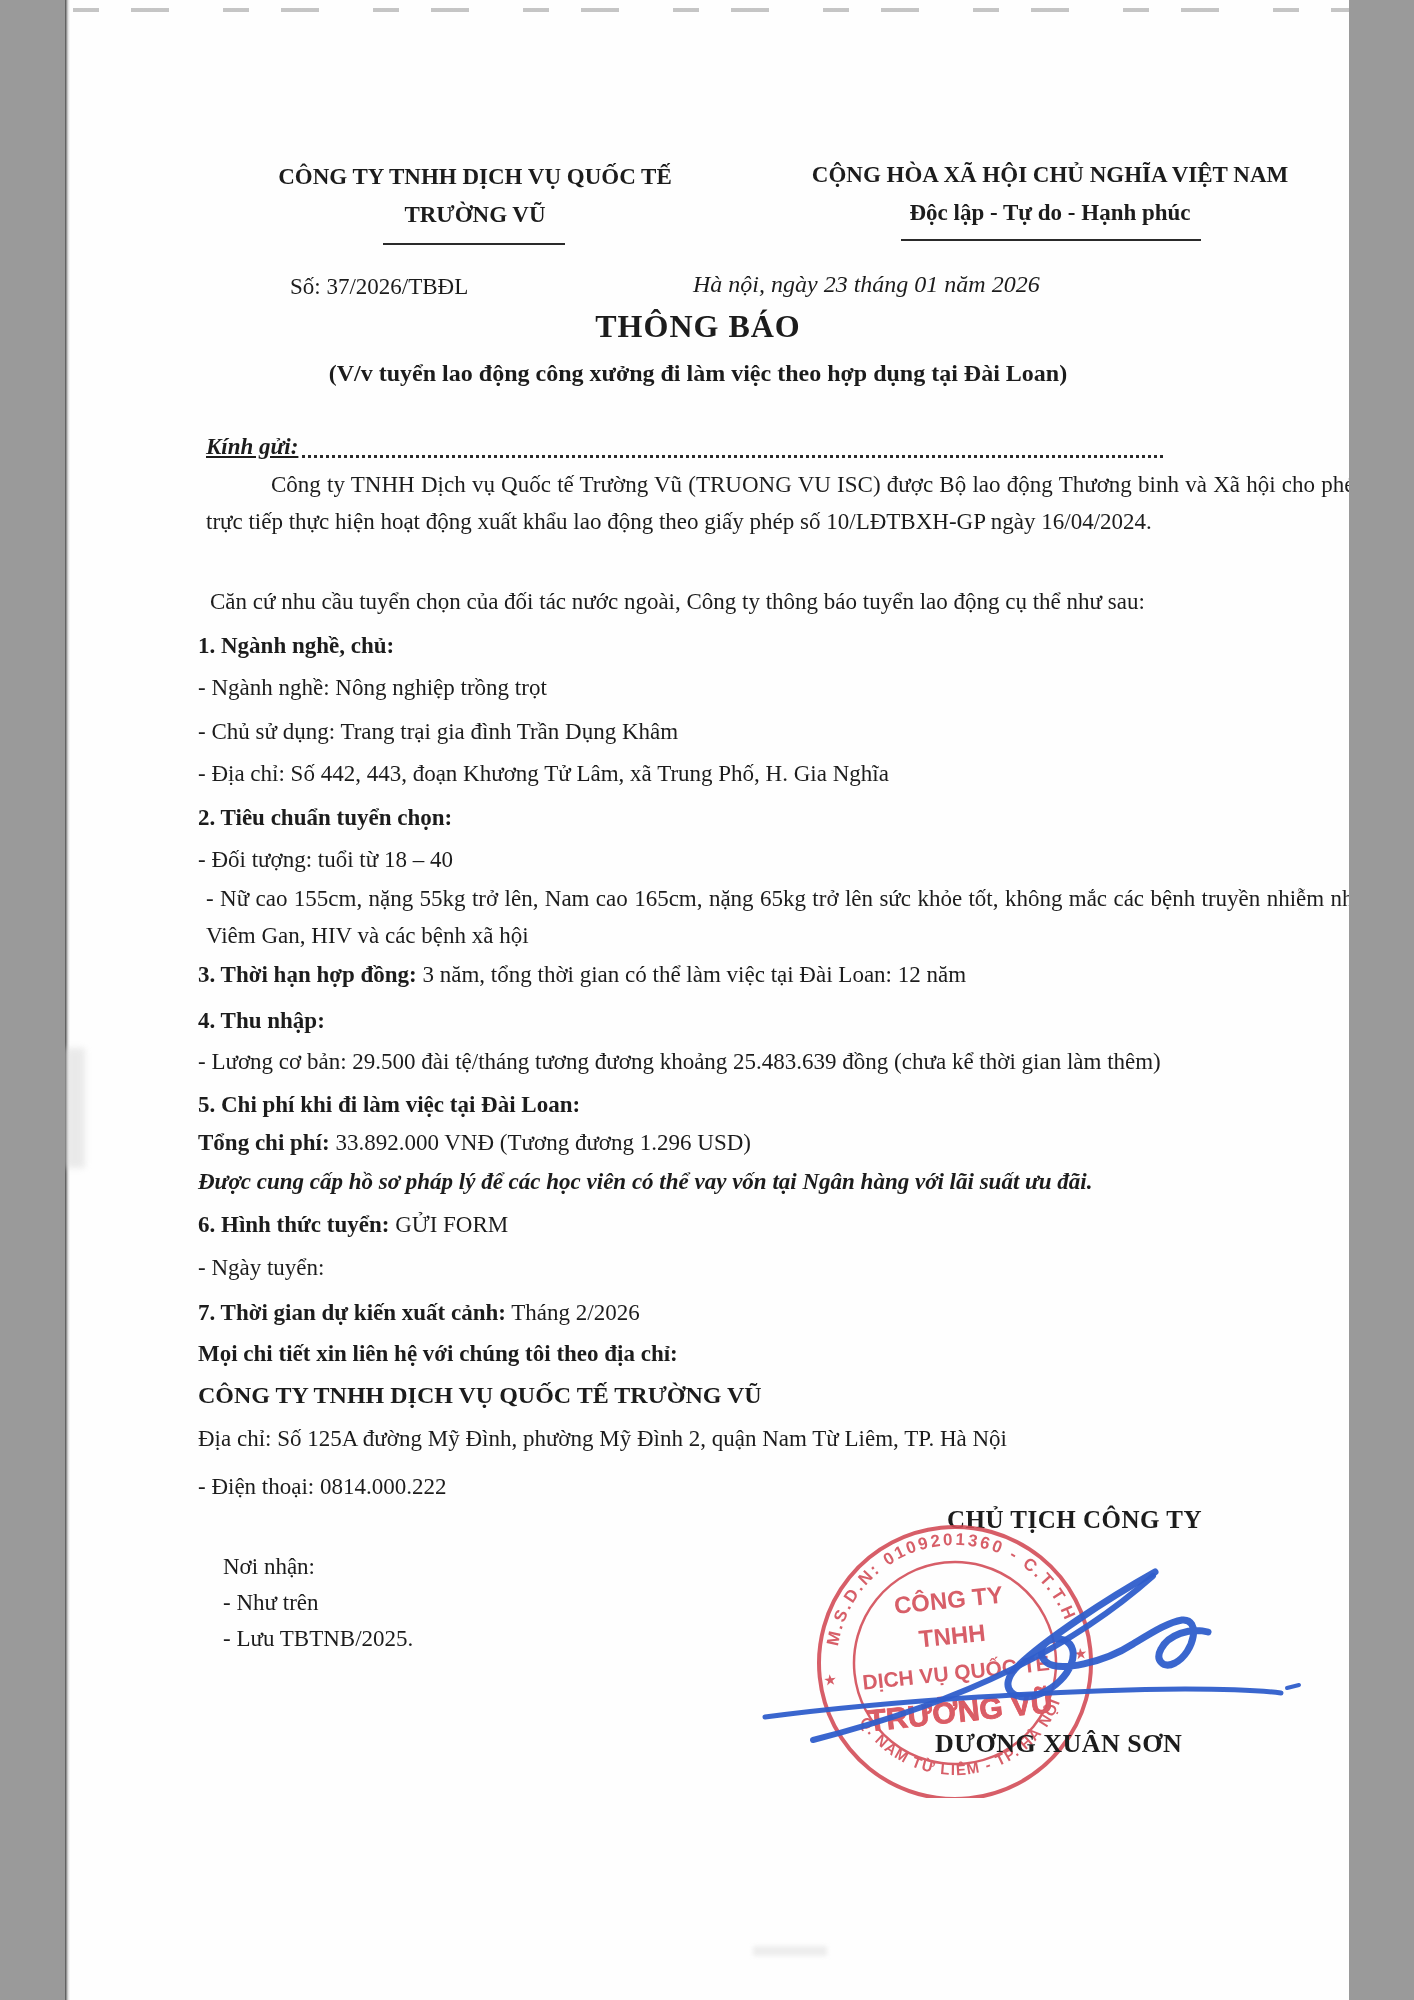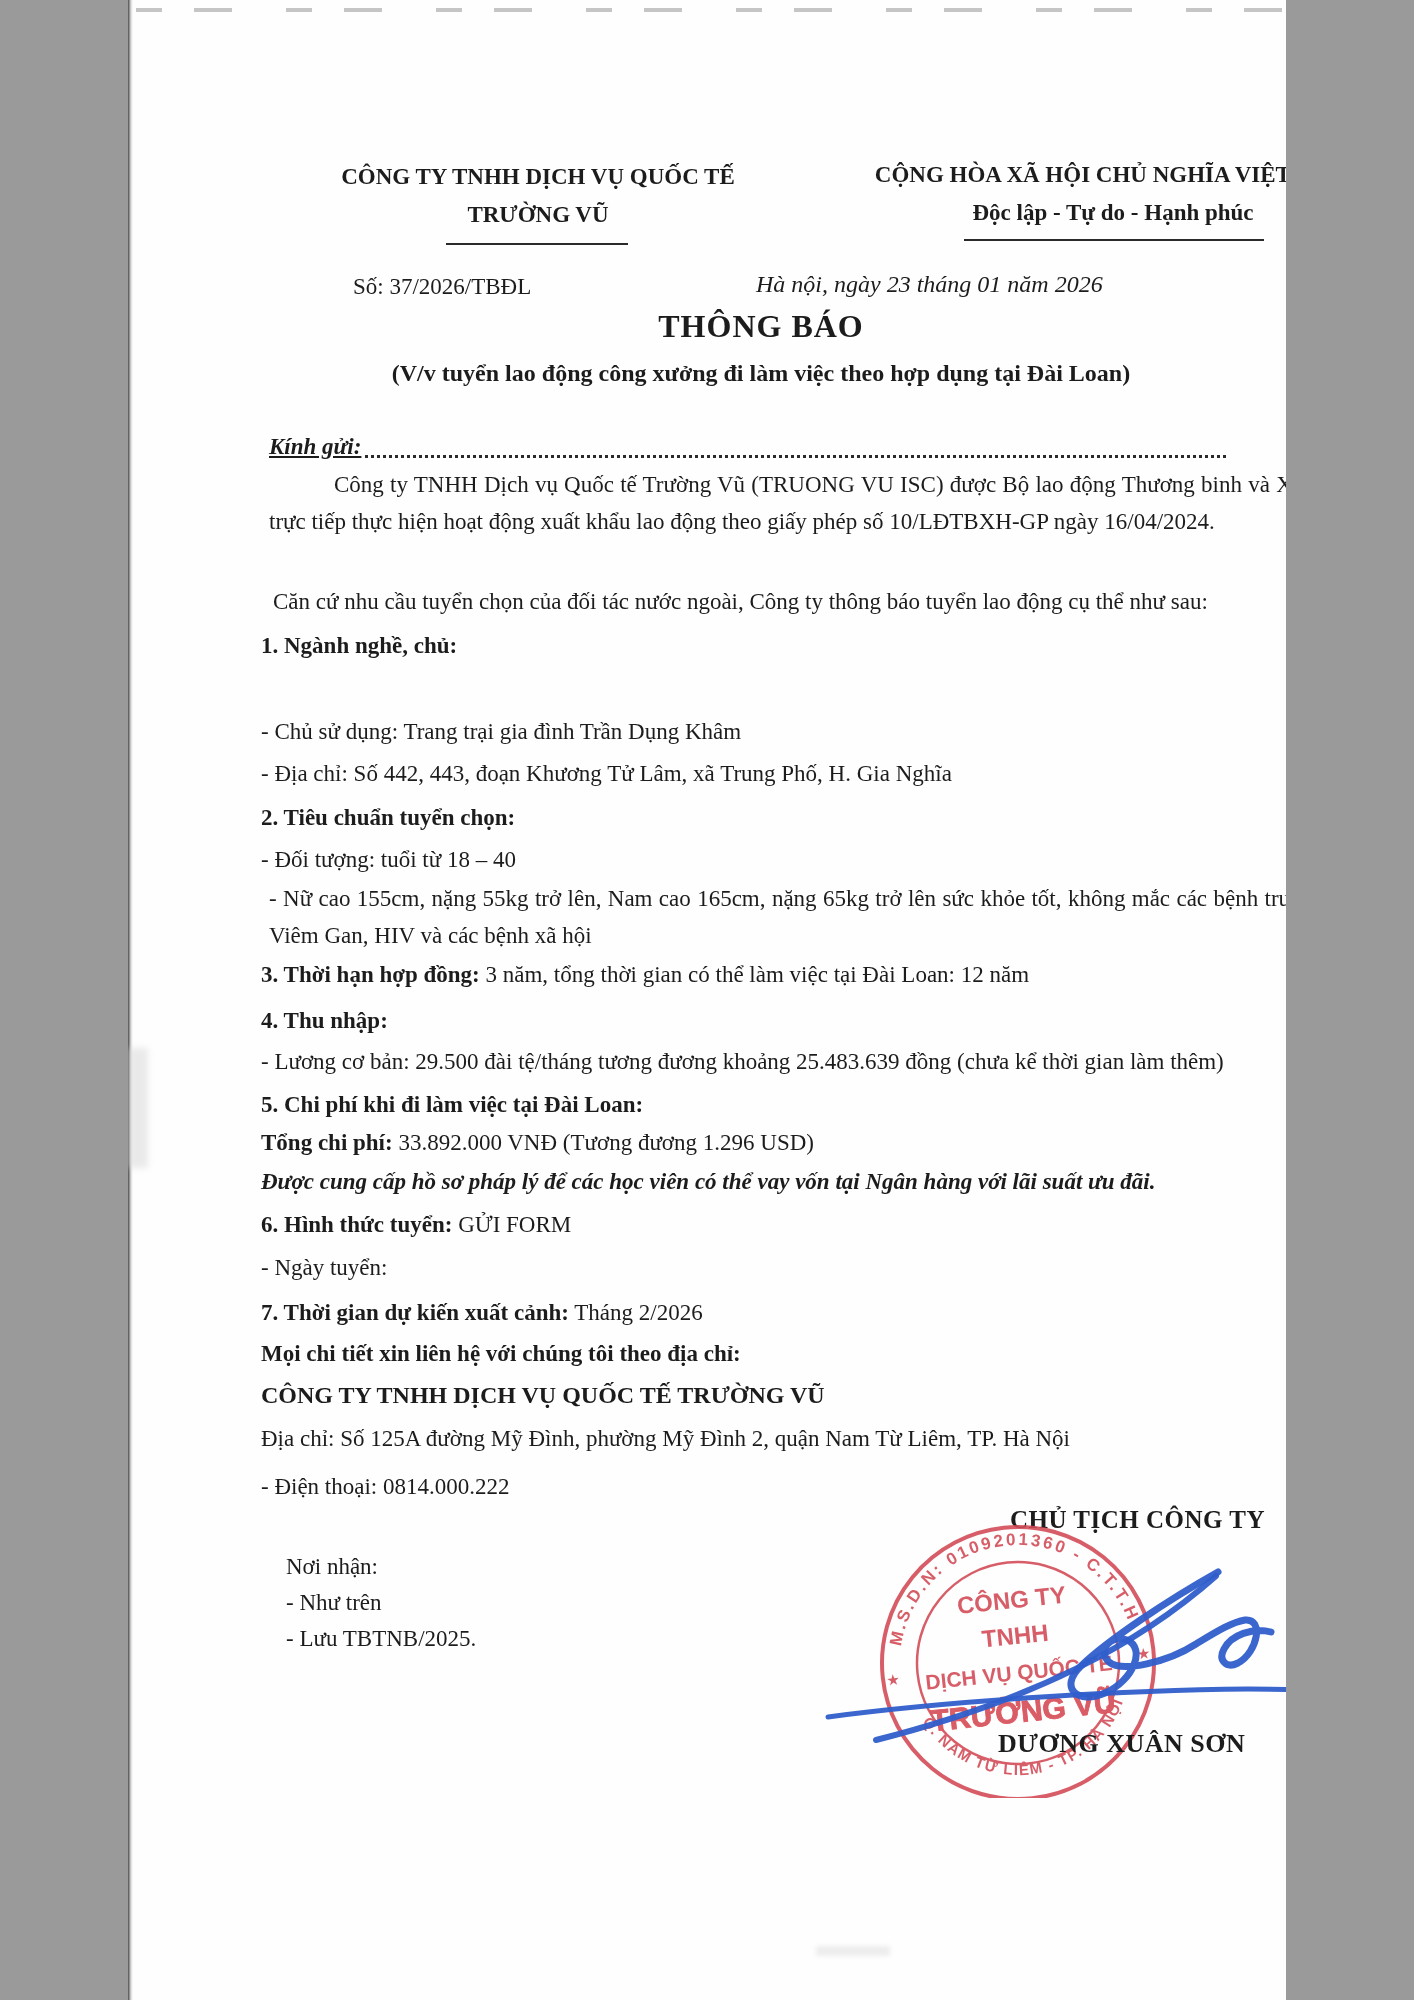--- a/index.html
+++ b/index.html
@@ -1,18 +1,18 @@
 <!DOCTYPE html>
 <html><head>
 <meta charset="utf-8">
 <style>
   html,body{margin:0;padding:0;background:#9a9a9a;}
   .page{
     position:relative;
-    width:1158px;height:2000px;
+    width:1284px;height:2000px;
     background:#fefefe;
     font-family:"Liberation Serif","DejaVu Serif",serif;
     color:#1c1c1c;
     overflow:hidden;
     margin:0 auto;
   }
   
   .edge-left{position:absolute;left:0;top:0;width:5px;height:100%;
     background:linear-gradient(90deg,#4a4a4a,rgba(120,120,120,.25) 60%,transparent);}
   .edge-top{position:absolute;left:8px;right:0;top:8px;height:4px;opacity:.28;
@@ -75,20 +75,21 @@
 
   <div class="line salutation" style="top:428px;">
     <span class="b i u">Kính gửi:</span>
     <span class="dots"></span>
   </div>
 
   <div class="line just indent1" style="top:466px;">Công ty TNHH Dịch vụ Quốc tế Trường Vũ (TRUONG VU ISC) được Bộ lao động Thương binh và Xã hội cho phép trực tiếp thực hiện hoạt động xuất khẩu lao động theo giấy phép số 10/LĐTBXH-GP ngày 16/04/2024.</div>
   <div class="line indent2" style="top:583px;">Căn cứ nhu cầu tuyển chọn của đối tác nước ngoài, Công ty thông báo tuyển lao động cụ thể như sau:</div>
 
   <div class="line b" style="top:627px;">1. Ngành nghề, chủ:</div>
+  <div class="line" style="top:669px;">- Ngành nghề: Nông nghiệp trồng trọt</div>
   <div class="line" style="top:713px;">- Chủ sử dụng: Trang trại gia đình Trần Dụng Khâm</div>
   <div class="line" style="top:755px;">- Địa chỉ: Số 442, 443, đoạn Khương Tử Lâm, xã Trung Phố, H. Gia Nghĩa</div>
 
   <div class="line b" style="top:799px;">2. Tiêu chuẩn tuyển chọn:</div>
   <div class="line" style="top:841px;">- Đối tượng: tuổi từ 18 – 40</div>
   <div class="line just" style="top:880px;">- Nữ cao 155cm, nặng 55kg trở lên, Nam cao 165cm, nặng 65kg trở lên sức khỏe tốt, không mắc các bệnh truyền nhiễm như Viêm Gan, HIV và các bệnh xã hội</div>
 
   <div class="line" style="top:956px;">
     <span class="b">3. Thời hạn hợp đồng:</span><span> 3 năm, tổng thời gian có thể làm việc tại Đài Loan: 12 năm</span>
   </div>

